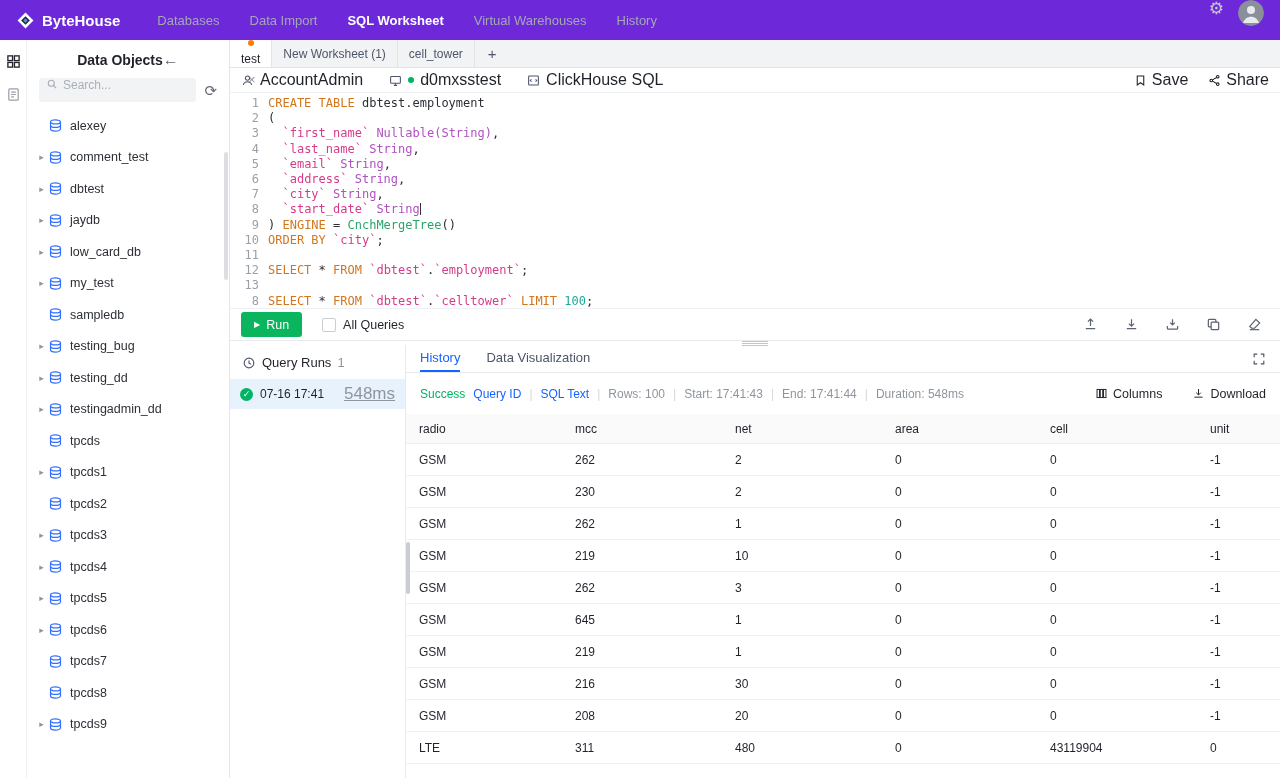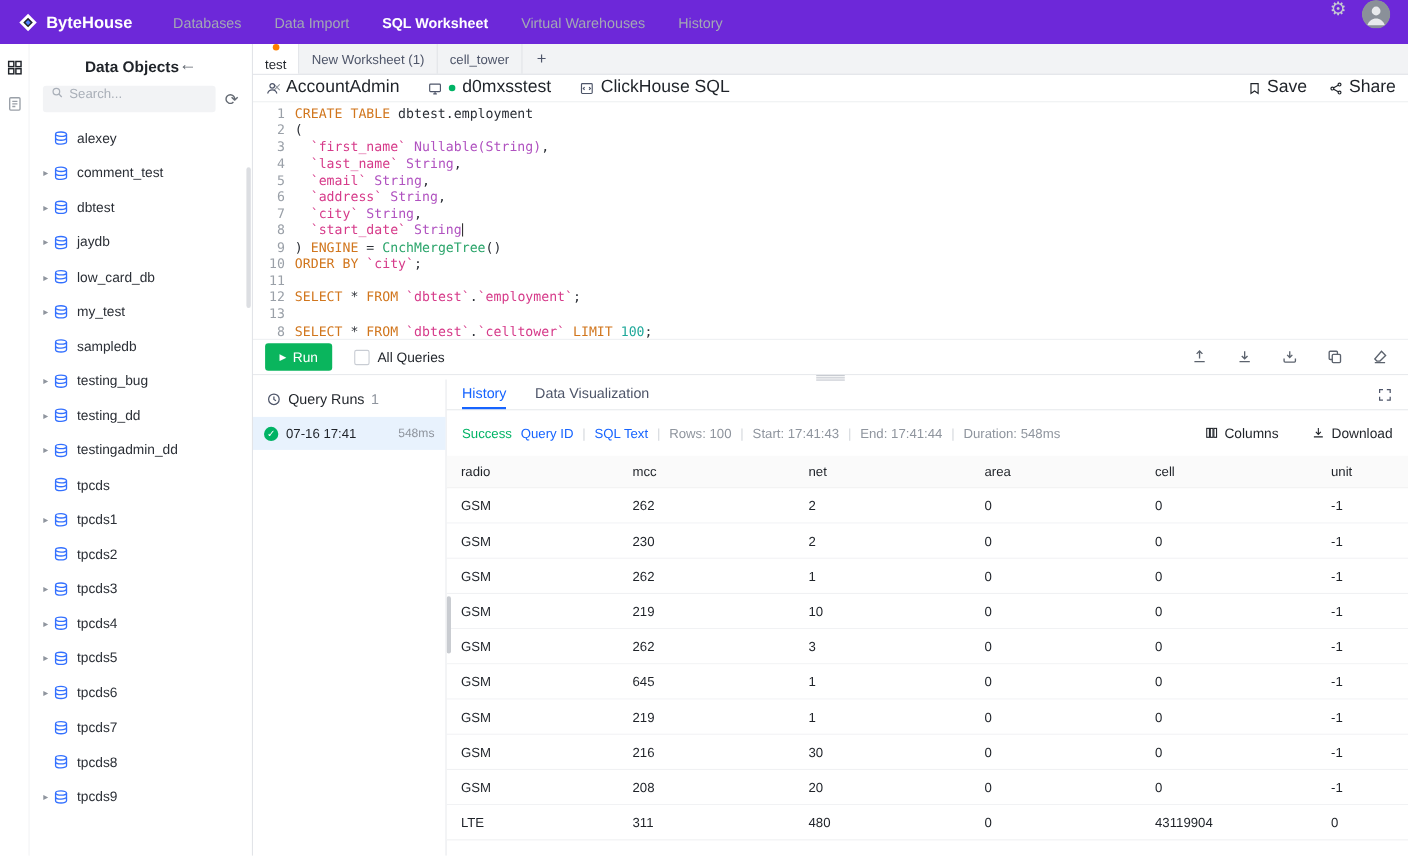--- a/index.html
+++ b/index.html
@@ -81,21 +81,21 @@
   .grip{position:absolute;left:50%;top:0;transform:translateX(-50%);width:26px;height:5px;display:flex;flex-direction:column;gap:1px;justify-content:center;cursor:row-resize;}
   .grip i{height:1px;background:#c2c6cd;display:block;}
 
   
   .bottom{flex:1;display:flex;min-height:0;}
   .qr-panel{width:176px;border-right:1px solid #e8eaed;flex:0 0 176px;display:flex;flex-direction:column;}
   .qr-head{display:flex;align-items:center;gap:6px;padding:10px 12px 9px;font-size:13px;}
   .qr-count{color:#8f959e;}
   .qr-item{height:30px;background:#e8f2fd;display:flex;align-items:center;gap:7px;padding:0 10px;font-size:12px;cursor:pointer;}
   .qr-check{width:13px;height:13px;border-radius:50%;background:#00b365;color:#fff;font-size:9px;display:flex;align-items:center;justify-content:center;flex:0 0 13px;}
-  .qr-dur{margin-left:auto;color:#8f959e;font-size:11px;}
+  .qr-dur{margin-left:auto;color:#8f959e;font-size:17px;text-decoration:underline;}
 
   .results{flex:1;display:flex;flex-direction:column;min-width:0;position:relative;}
   .res-tabs{height:28px;border-bottom:1px solid #e8eaed;display:flex;align-items:stretch;padding:0 14px;gap:26px;flex:0 0 auto;}
   .res-tab{display:flex;align-items:center;font-size:13px;color:#4e5569;border-bottom:2px solid transparent;cursor:pointer;}
   .res-tab.active{color:#1664ff;border-bottom-color:#1664ff;}
   .res-expand{margin-left:auto;display:flex;align-items:center;color:#4e5569;cursor:pointer;}
   .status-row{height:41px;display:flex;align-items:center;padding:0 14px;font-size:12px;gap:8px;flex:0 0 auto;}
   .ok{color:#00b365;text-align:center;}
   .slink{color:#1664ff;cursor:pointer;}
   .sep{color:#d5d8dd;}

